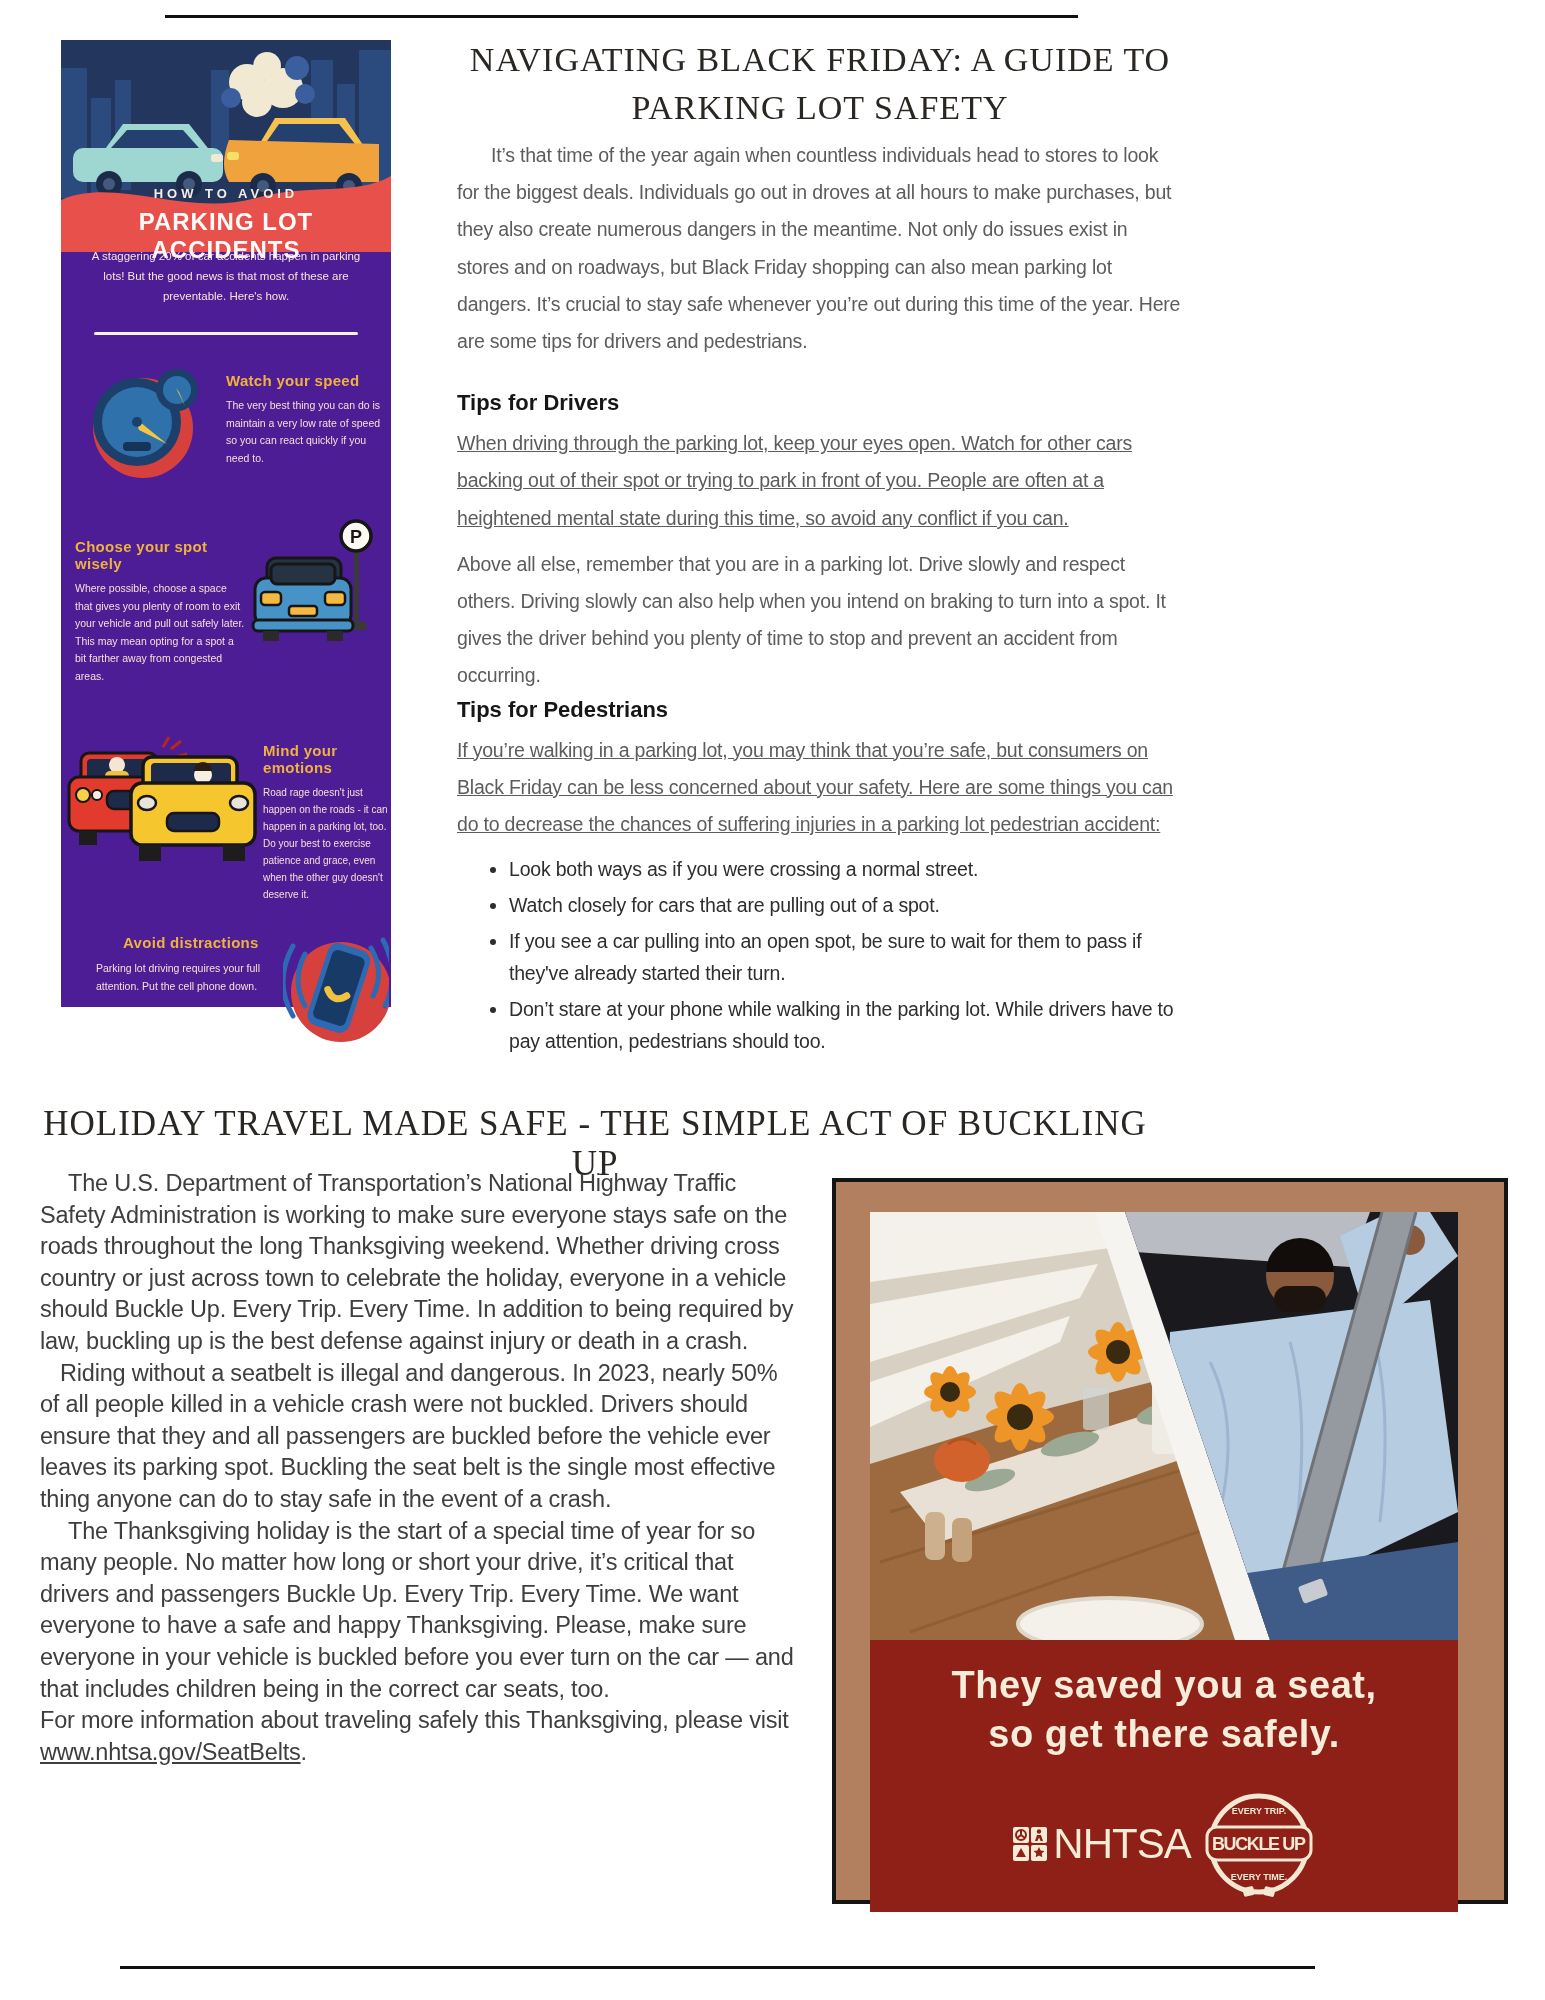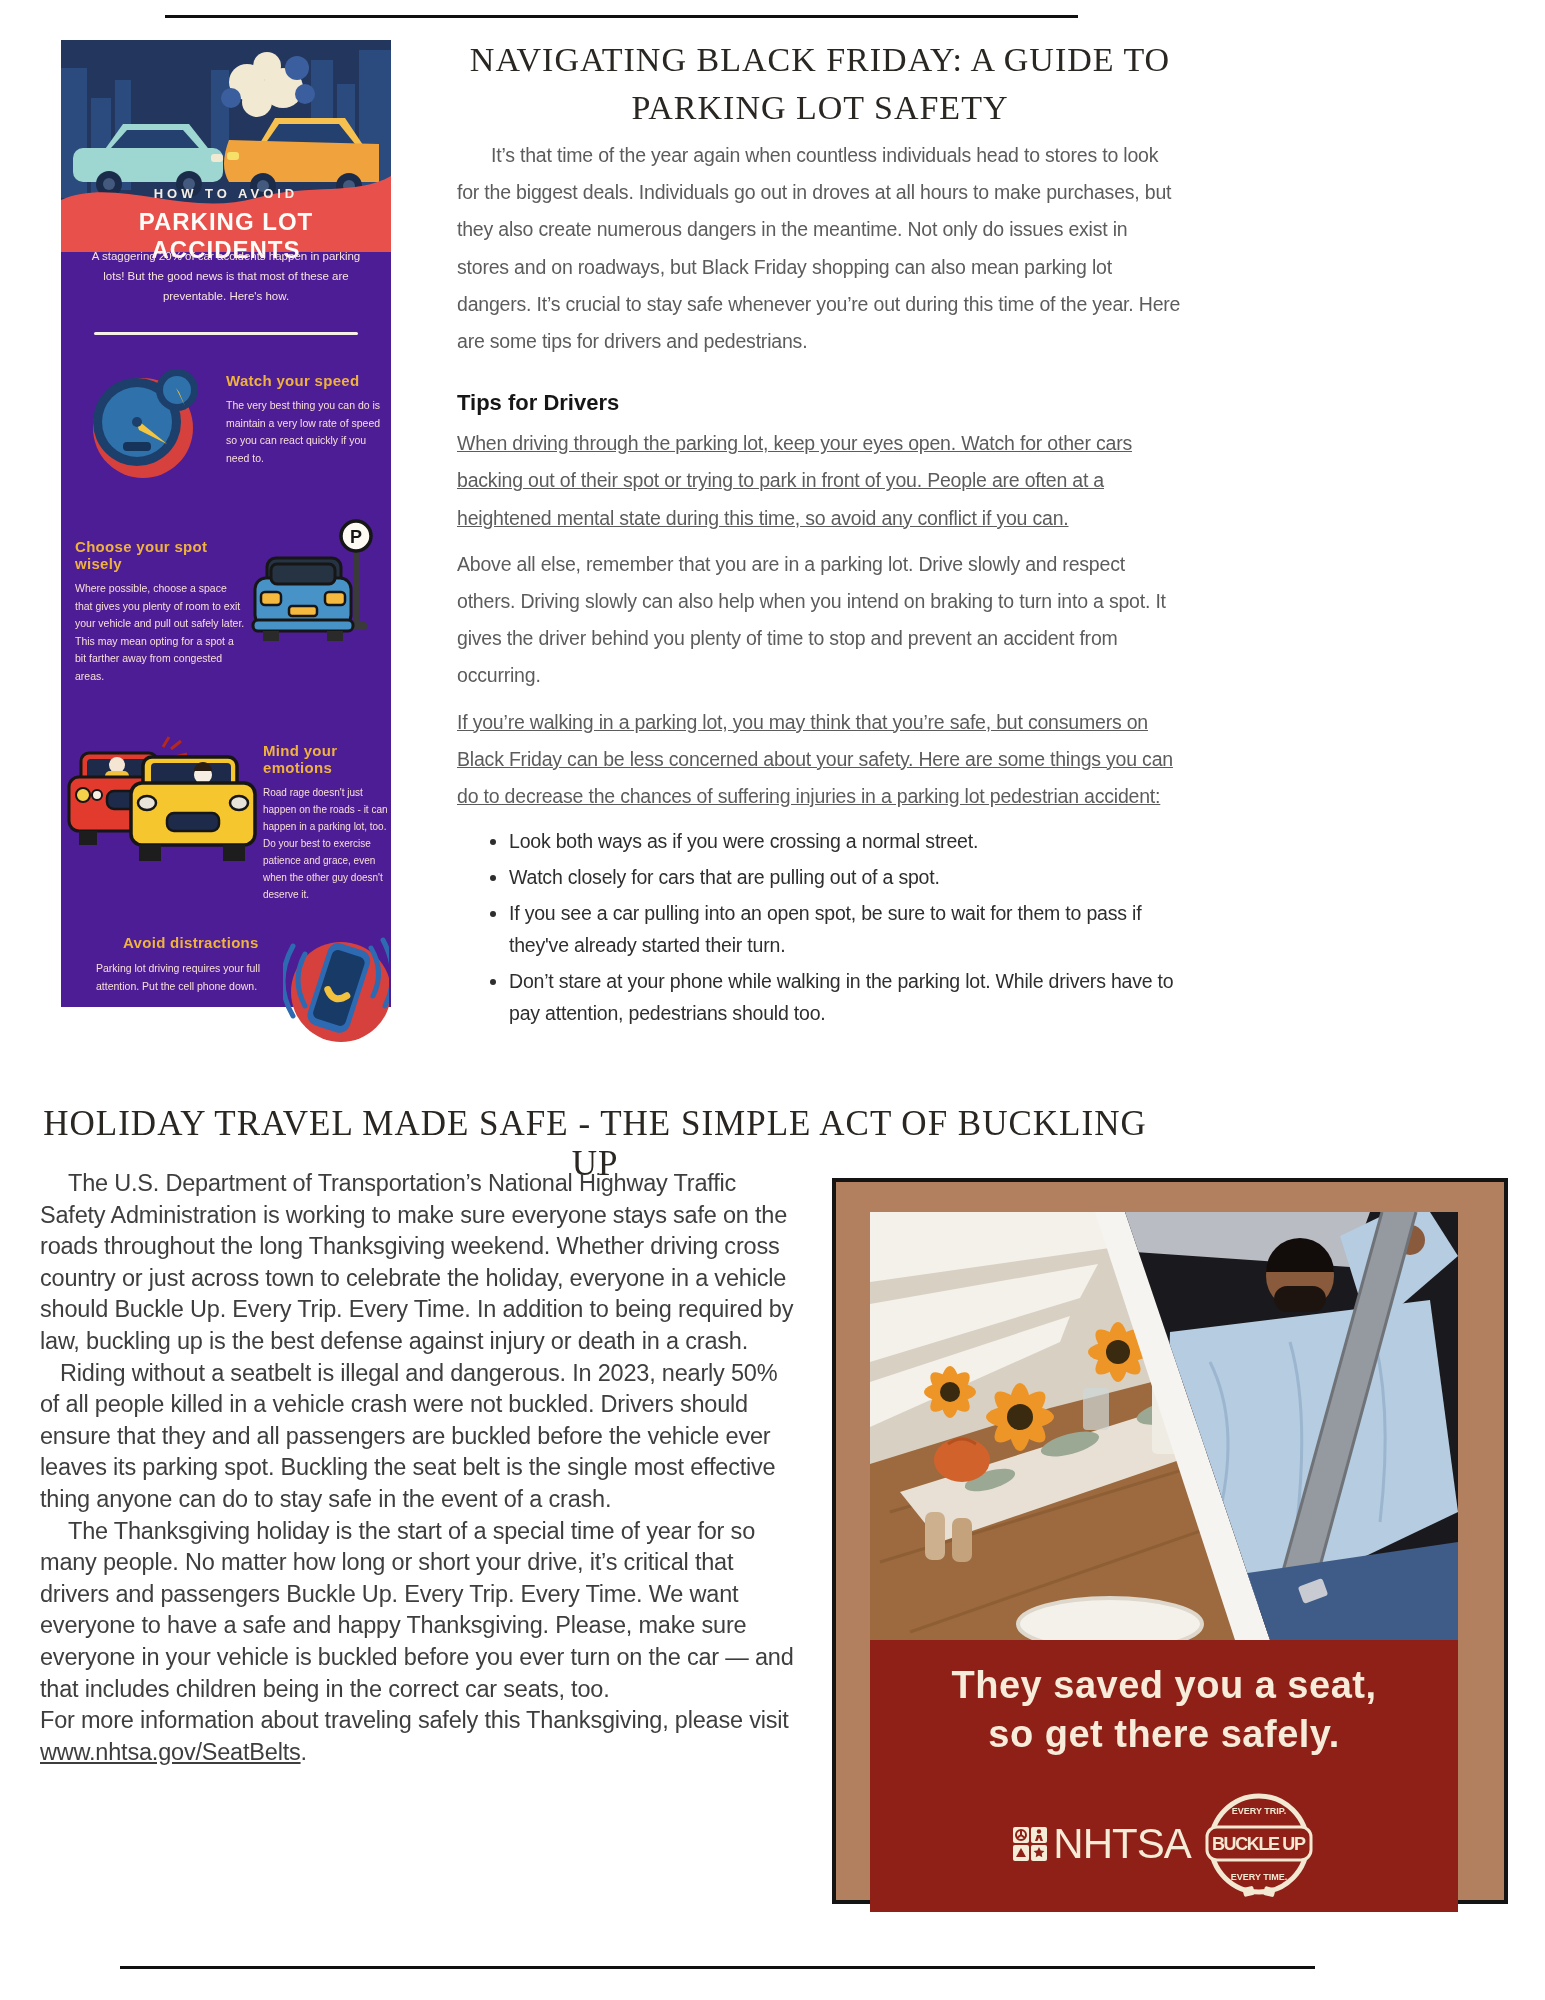--- a/index.html
+++ b/index.html
@@ -223,20 +223,21 @@
     </svg>
   </div>
 
   <div class="col-bf">
     <div class="bf-title">NAVIGATING BLACK FRIDAY: A GUIDE TO</div>
     <div class="bf-title">PARKING LOT SAFETY</div>
     <p class="bf-p bf-intro">It’s that time of the year again when countless individuals head to stores to look for the biggest deals. Individuals go out in droves at all hours to make purchases, but they also create numerous dangers in the meantime. Not only do issues exist in stores and on roadways, but Black Friday shopping can also mean parking lot dangers.  It’s crucial to stay safe whenever you’re out during this time of the year. Here are some tips for drivers and pedestrians.</p>
     <div class="bf-h3">Tips for Drivers</div>
     <p class="bf-p bf-after-h">When driving through the parking lot, keep your eyes open. Watch for other cars backing out of their spot or trying to park in front of you. People are often at a heightened mental state during this time, so avoid any conflict if you can.</p>
     <p class="bf-p bf-gap">Above all else, remember that you are in a parking lot. Drive slowly and respect others. Driving slowly can also help when you intend on braking to turn into a spot. It gives the driver behind you plenty of time to stop and prevent an accident from occurring.</p>
+    <div class="bf-h3 tight">Tips for Pedestrians</div>
     <p class="bf-p bf-after-h">If you’re walking in a parking lot, you may think that you’re safe, but consumers on Black Friday can be less concerned about your safety. Here are some things you can do to decrease the chances of suffering injuries in a parking lot pedestrian accident:</p>
     <ul class="bf-bullets">
       <li>Look both ways as if you were crossing a normal street.</li>
       <li>Watch closely for cars that are pulling out of a spot.</li>
       <li>If you see a car pulling into an open spot, be sure to wait for them to pass if they've already started their turn.</li>
       <li>Don’t stare at your phone while walking in the parking lot. While drivers have to pay attention, pedestrians should too.</li>
     </ul>
   </div>
 
   <div class="h2-holiday">HOLIDAY TRAVEL MADE SAFE - THE SIMPLE ACT OF BUCKLING UP</div>

